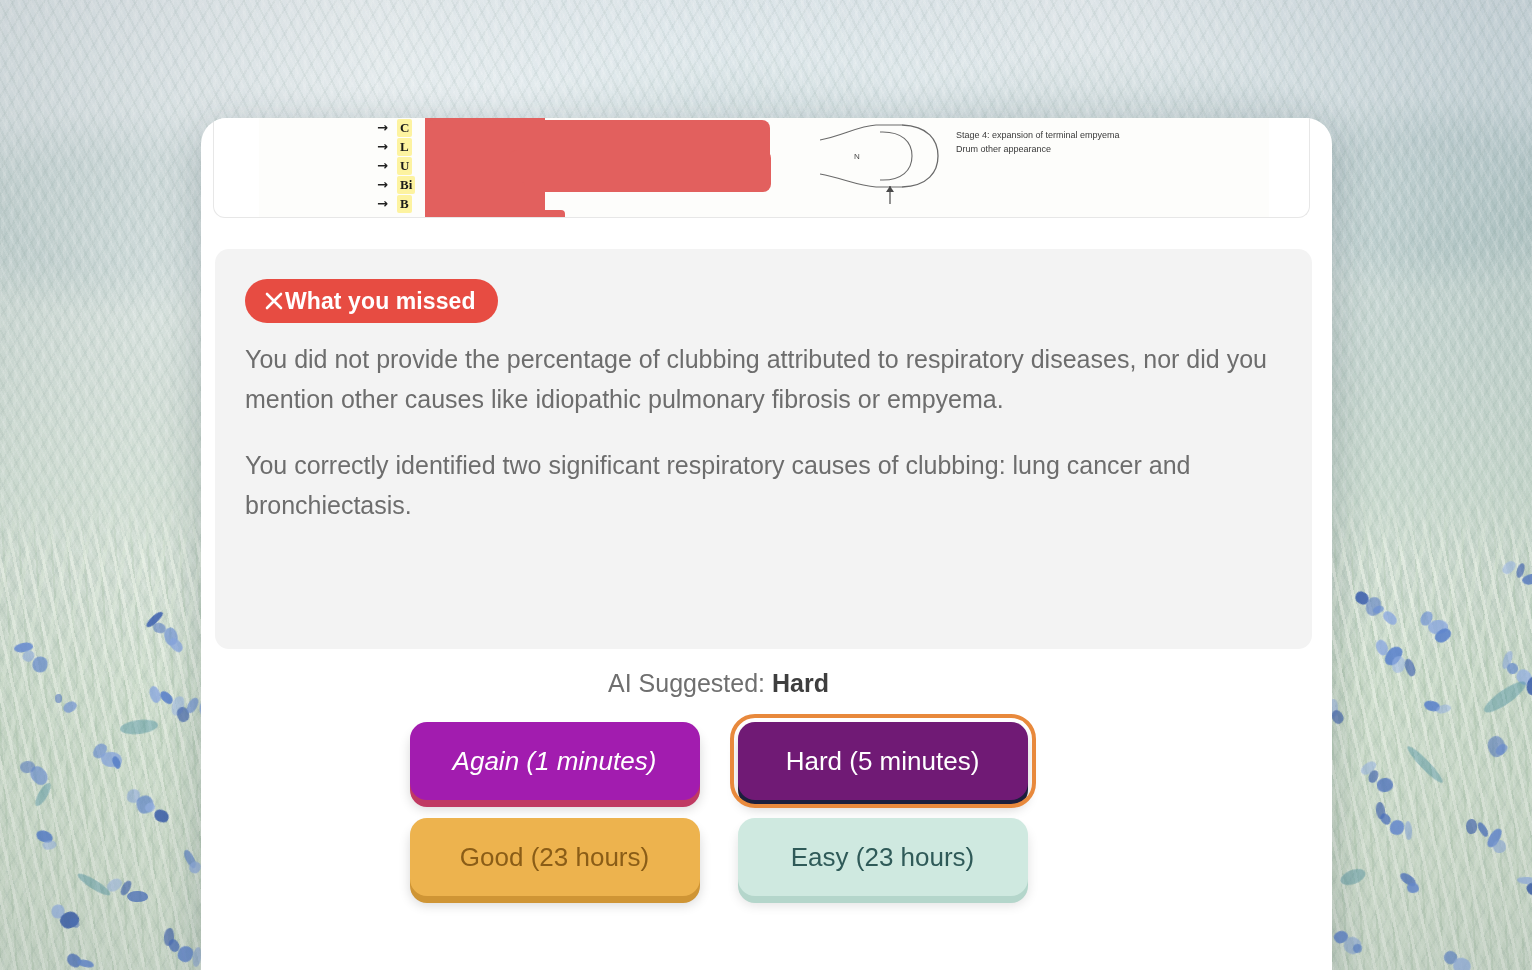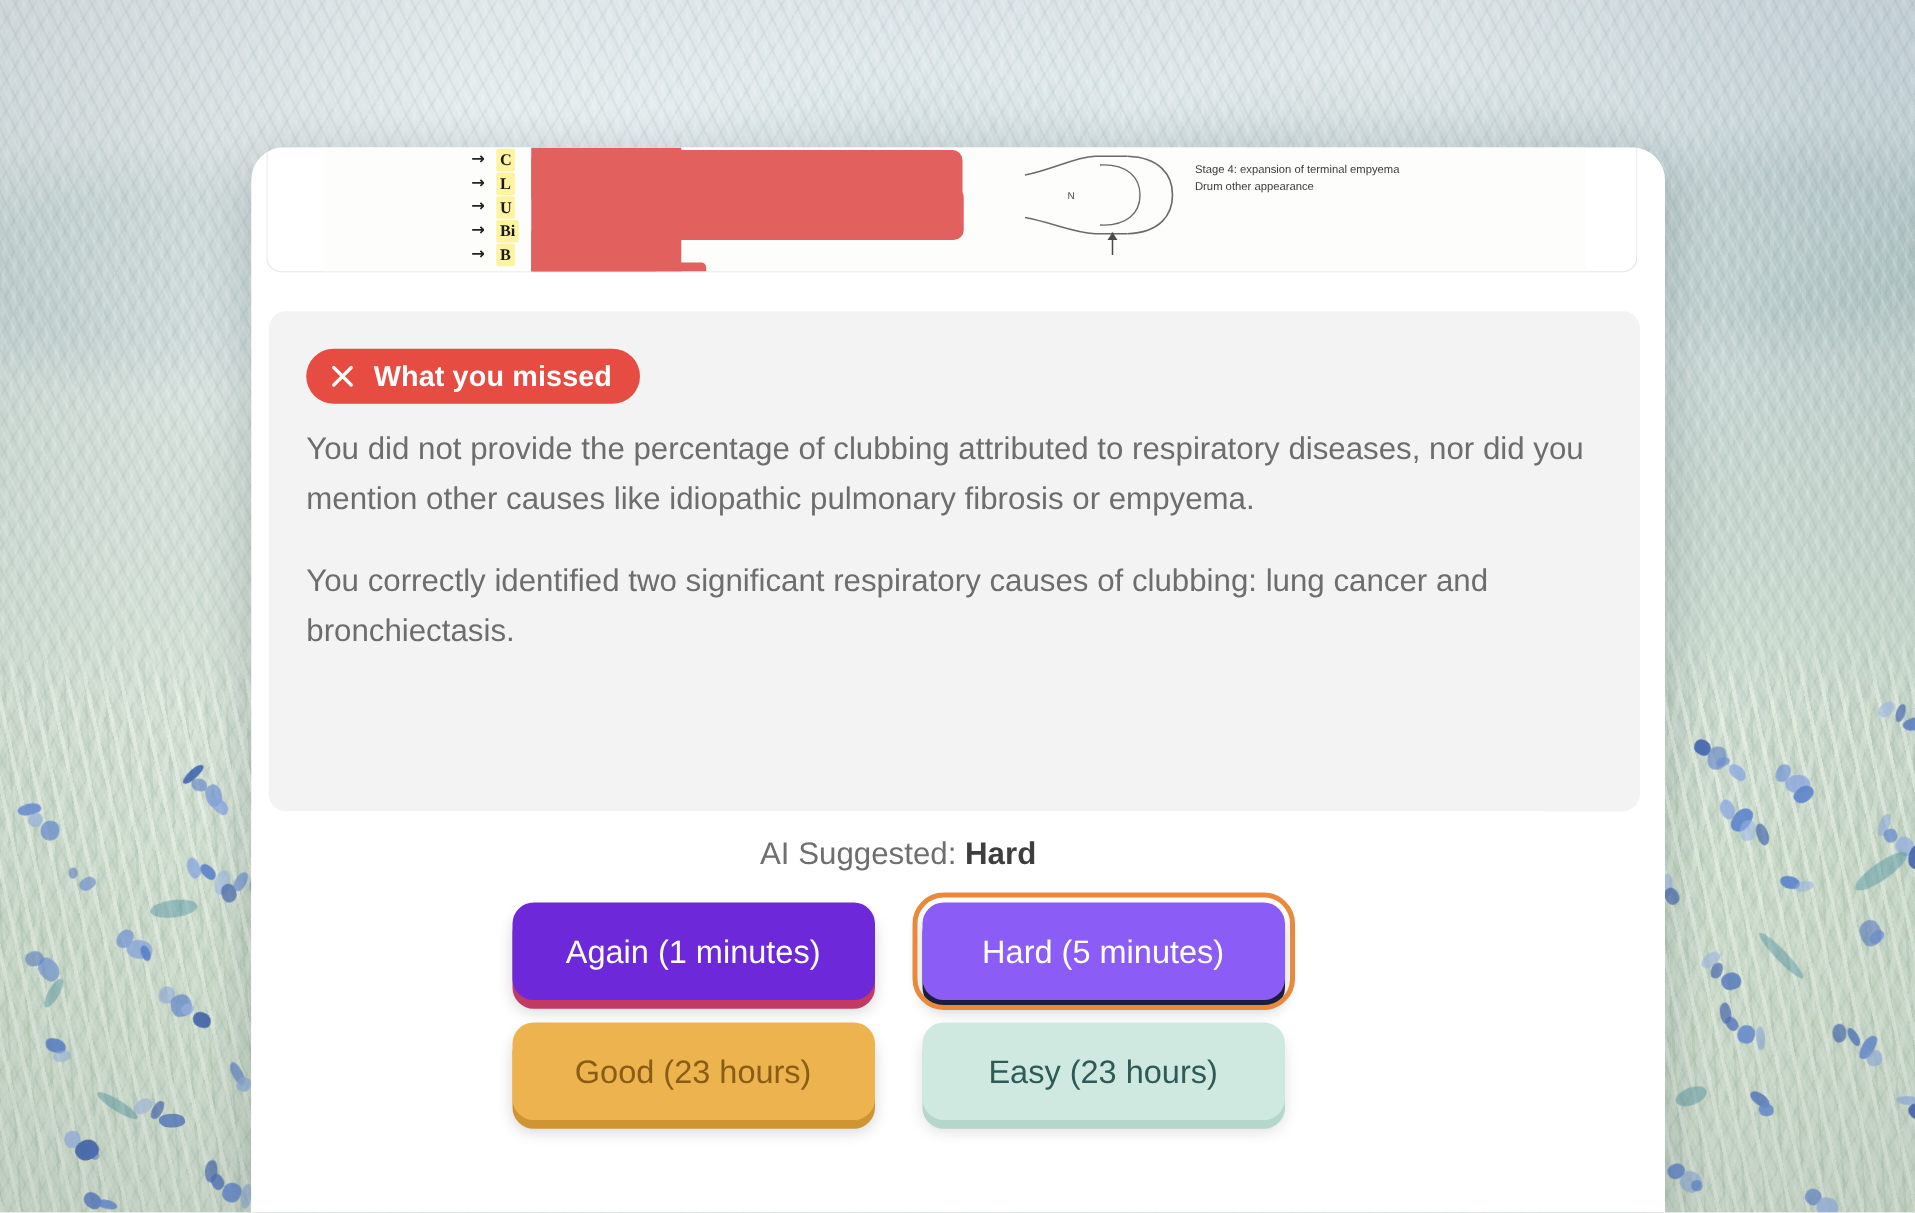--- a/index.html
+++ b/index.html
@@ -203,21 +203,20 @@
     height: 400px;
     background: #f3f3f3;
     border-radius: 14px;
     padding: 30px 30px 0 30px;
     overflow: hidden;
   }
 
   .badge {
     display: inline-flex;
     align-items: center;
-    gap: 14px;
     height: 44px;
     padding: 0 22px 0 18px;
     border-radius: 22px;
     color: #ffffff;
     font-size: 23px;
     font-weight: bold;
     letter-spacing: .1px;
     white-space: nowrap;
   }
 
@@ -271,27 +270,28 @@
     border: none;
     border-radius: 17px;
     font-family: "Liberation Sans", sans-serif;
     font-size: 26px;
     cursor: pointer;
     text-align: center;
     line-height: 70px;
   }
 
   .rate-again {
-    background: #6d28d9;
+    background: #a21caf;
     color: #ffffff;
     box-shadow: 0 7px 0 #c03a63, 0 9px 12px rgba(0,0,0,.16);
+    font-style: italic;
   }
 
   .rate-hard {
-    background: #8b5cf6;
+    background: #701a75;
     color: #ffffff;
     box-shadow: 0 7px 0 #1b1f3d, 0 9px 12px rgba(0,0,0,.18);
     outline: 4px solid #e8893c;
     outline-offset: 4px;
     text-align: center;
   }
 
   .rate-good {
     background: #edb34e;
     color: #8a5d17;

